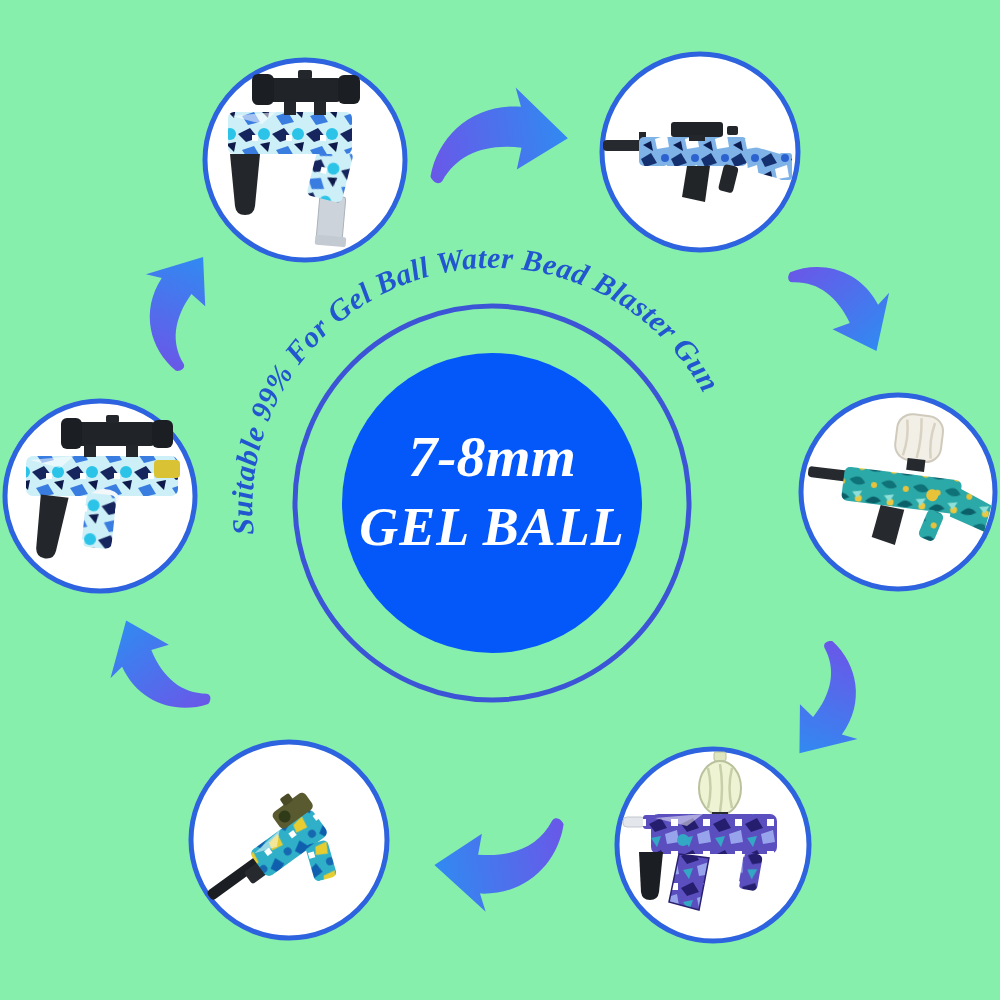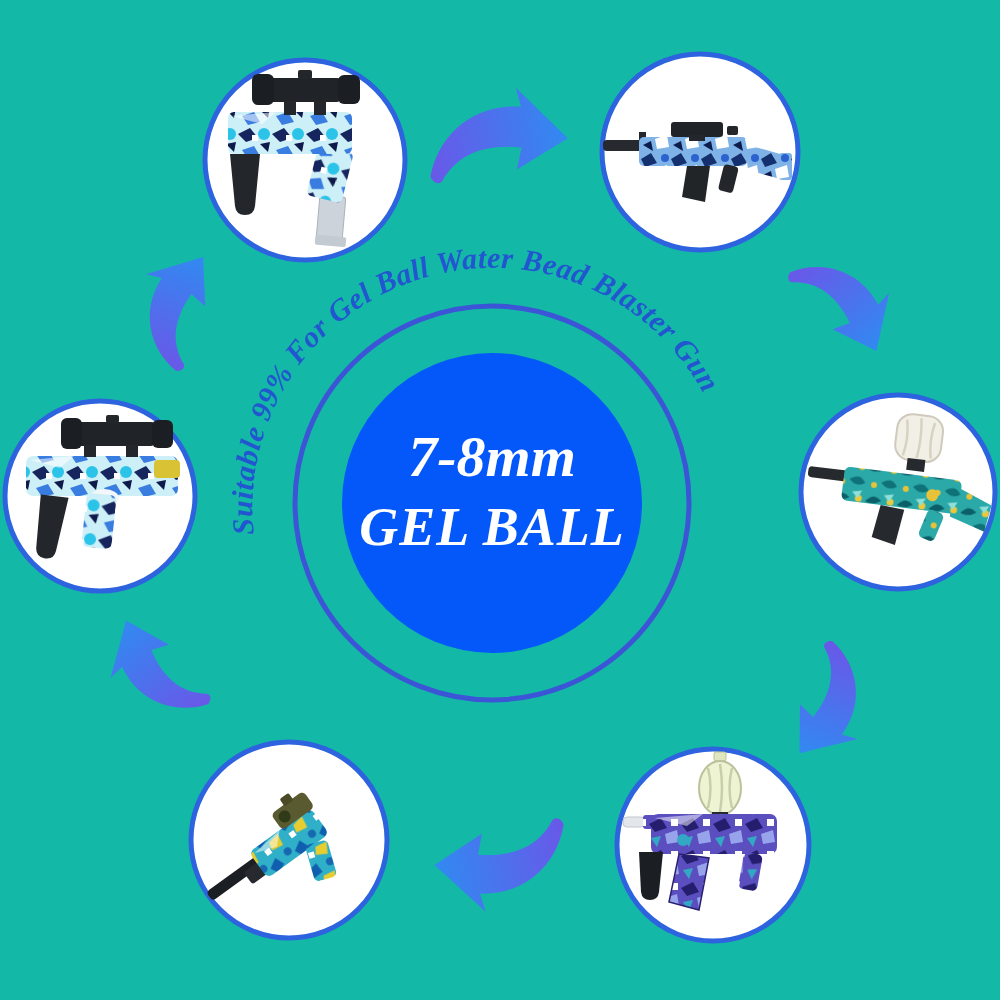--- a/index.html
+++ b/index.html
@@ -1,17 +1,17 @@
 <!DOCTYPE html>
 <html style="--badge-fill: #0458FA; --ring-stroke: #3C55D6; --arc-text-color: #2256D0; --product-circle-border: #2D63DE; --arrow-gradient-start: #6A57E8; --arrow-gradient-end: #2D8DF2;"><head>
 <meta charset="utf-8">
 <title>7-8mm GEL BALL</title>
 <style>
   html,body{margin:0;padding:0;background:#ffffff;}
-  .canvas{position:relative;width:1000px;height:1000px;background:#14b8a6;overflow:hidden;
+  .canvas{position:relative;width:1000px;height:1000px;background:#86efac;overflow:hidden;
           font-family:"Liberation Serif","DejaVu Serif",serif;}
   svg{display:block;}
   .arc-text{fill:var(--arc-text-color,#2256D0);font-family:"Liberation Serif","DejaVu Serif",serif;
             font-weight:bold;font-style:italic;font-size:30px;letter-spacing:0.5px;}
   .badge-circle{fill:var(--badge-fill,#0458FA);}
   .ring{stroke:var(--ring-stroke,#3C55D6);stroke-width:5;fill:none;}
   .product-circle{stroke:var(--product-circle-border,#2D63DE);stroke-width:5;fill:#ffffff;}
   .badge-line{fill:#ffffff;font-family:"Liberation Serif","DejaVu Serif",serif;
               font-weight:bold;font-style:italic;text-anchor:middle;}
   .badge-line-1{font-size:58px;}

